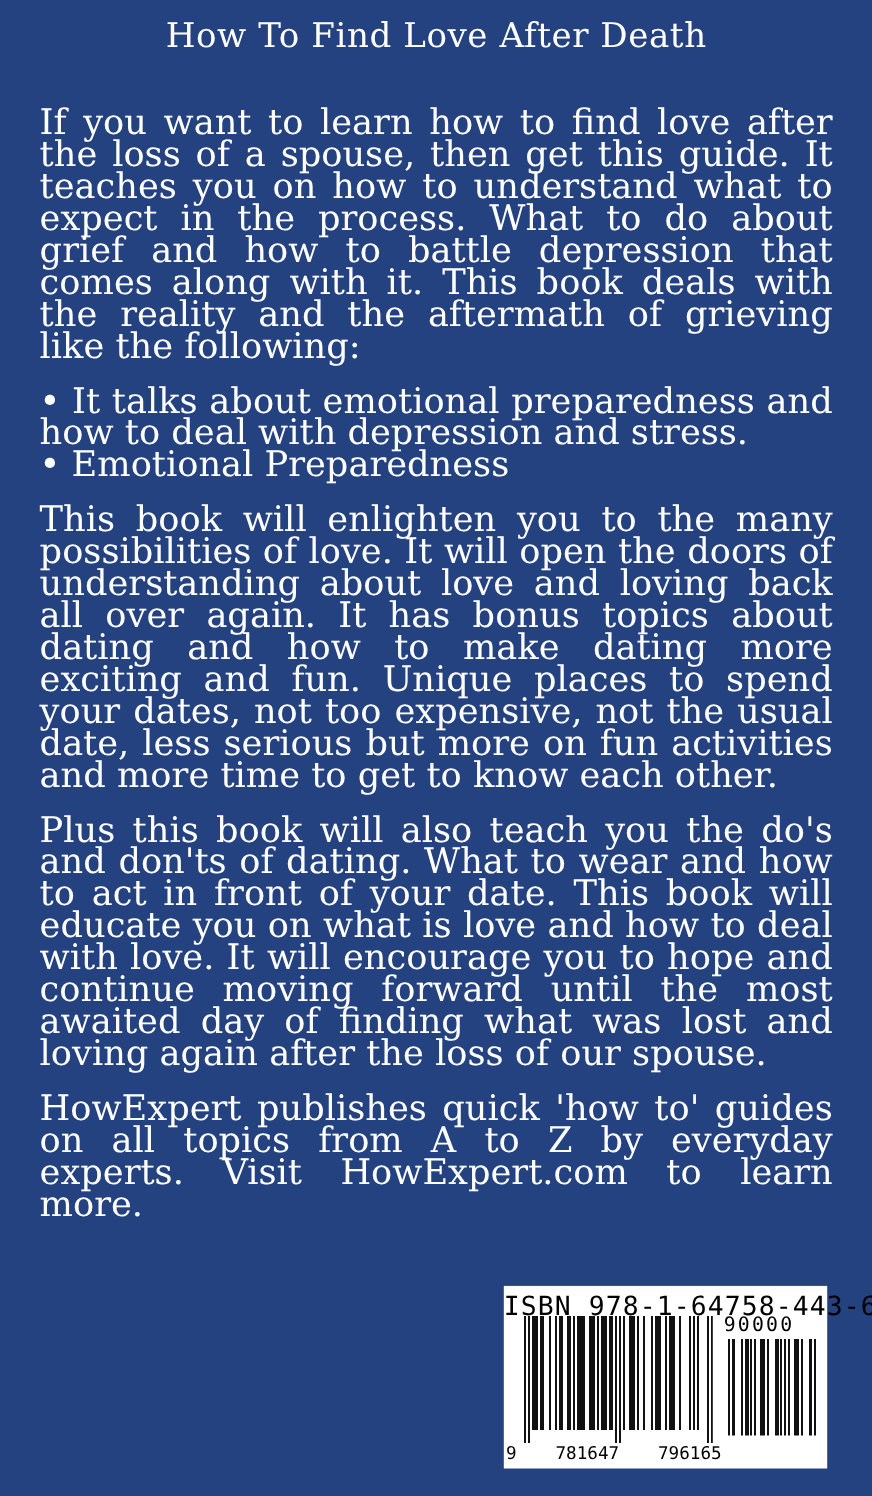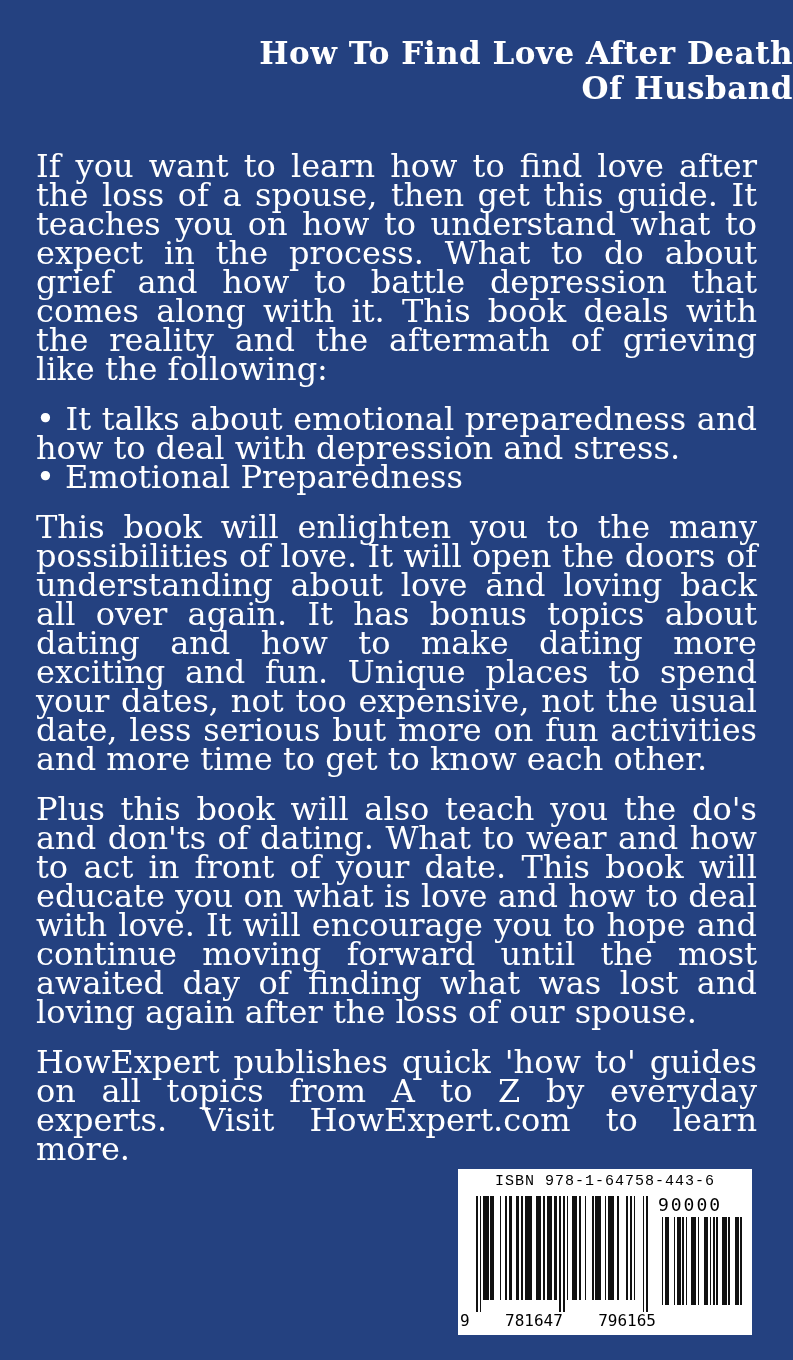--- a/index.html
+++ b/index.html
@@ -3,42 +3,42 @@
 <meta charset="utf-8">
 <style>
   html,body{margin:0;padding:0;}
   body{width:793px;height:1360px;overflow:hidden;background:#244180;}
   .cover{
     position:relative;width:793px;height:1360px;
     background:#244180;color:#ffffff;
     font-family:"DejaVu Serif", serif;
   }
   .title{
-    padding-top:36px;text-align:right;
-    font-size:31px;line-height:35px;font-weight:bold;
+    padding-top:16px;text-align:center;
+    font-size:31px;line-height:35px;font-weight:normal;
     letter-spacing:0.5px;
   }
   .content{
     margin:46px 36px 0 36px;
     font-size:32px;line-height:29px;font-weight:normal;
     text-align:justify;
   }
   .content p{margin:0 0 21px 0;}
   .content .bullet{margin:0;}
   .content .bullet-list{margin:0 0 21px 0;}
   .content .publisher{}
   
   .barcode-box{
     position:absolute;left:458px;top:1169px;width:294px;height:166px;
     background:#ffffff;color:#000000;
     font-family:"DejaVu Sans Mono", monospace;
   }
   .isbn-label{
-    position:absolute;top:4px;left:0;right:0;text-align:center;
-    font-size:15px;letter-spacing:1px;white-space:nowrap;font-family:Liberation Mono, monospace;
+    position:absolute;top:4px;left:0;right:0;text-align:left;
+    font-size:24px;letter-spacing:1px;white-space:nowrap;
   }
   .ean13-svg{position:absolute;left:18px;top:27px;width:172px;height:116px;}
   .ean13-digits{
     position:absolute;left:2px;top:142px;width:196px;
     display:flex;justify-content:space-between;
     font-size:16px;
   }
   .supp-num{
     position:absolute;left:188px;top:25px;width:88px;text-align:center;
     font-size:18px;letter-spacing:2px;
@@ -46,21 +46,20 @@
   .supp-svg{position:absolute;left:202px;top:48px;width:82px;height:88px;}
   svg rect{fill:#111111;}
 </style>
 </head>
 <body style="background: rgb(36, 65, 128);">
 
 <div class="cover" style="background: rgb(36, 65, 128); color: rgb(255, 255, 255);">
 
   <h1 class="title" style="margin:0;">
     <div>How To Find Love After Death</div>
-    <div>Of Husband</div>
   </h1>
 
   <div class="content">
     <p>If you want to learn how to find love after the loss of a spouse, then get this guide. It teaches you on how to understand what to expect in the process. What to do about grief and how to battle depression that comes along with it. This book deals with the reality and the aftermath of grieving like the following:</p>
 
     <div class="bullet-list">
       <p class="bullet">• It talks about emotional preparedness and how to deal with depression and stress.</p>
       <p class="bullet">• Emotional Preparedness</p>
     </div>
 

